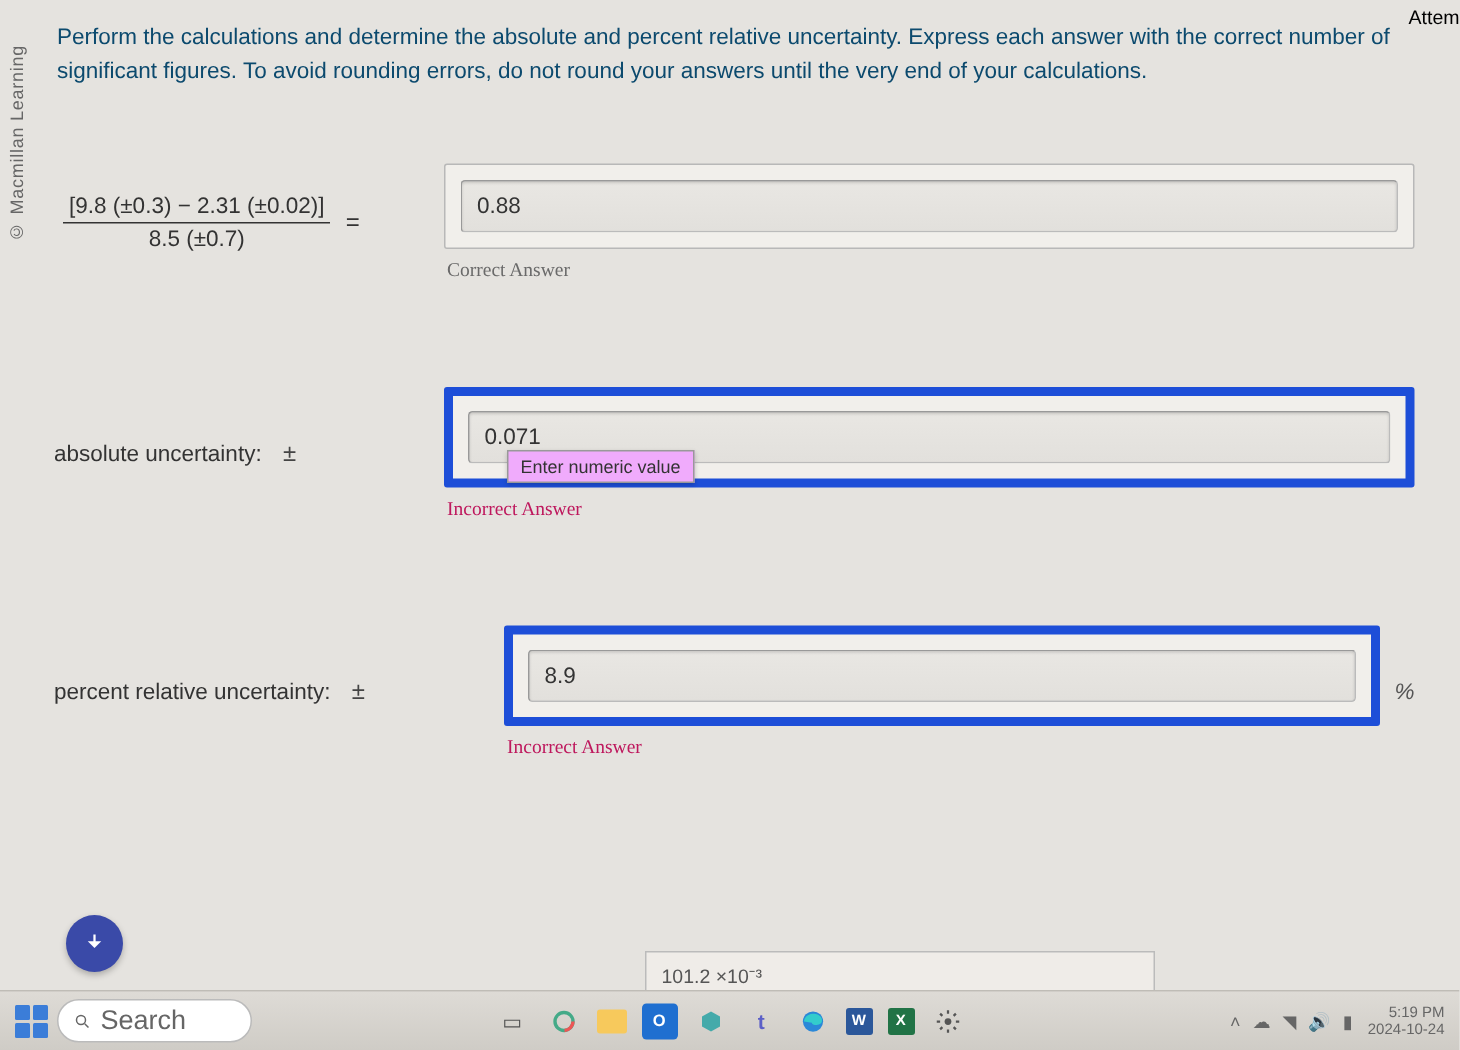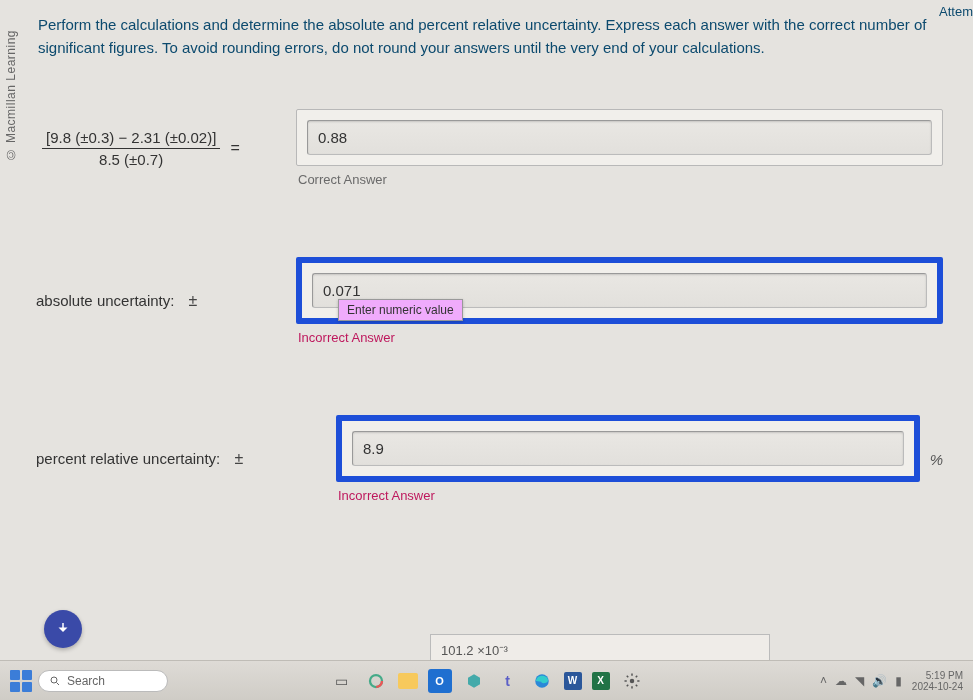--- a/index.html
+++ b/index.html
@@ -23,21 +23,21 @@
     writing-mode: vertical-rl;
     transform: rotate(180deg);
     font-size: 12px;
     color: #666;
     letter-spacing: 0.5px;
   }
   .attem {
     position: absolute;
     right: 0;
     top: 4px;
-    color: #0c4a6e;
+    color: #000000;
     font-size: 13px;
     font-weight: 500;
     text-align: center;
   }
   .instructions {
     font-size: 15px;
     color: #0c4a6e;
     line-height: 1.5;
     margin: 6px 0 50px 0;
     padding-left: 2px;
@@ -98,20 +98,21 @@
     padding: 8px 10px;
     font-size: 15px;
     color: #333;
     outline: none;
     box-shadow: inset 0 1px 2px rgba(0,0,0,0.15);
   }
   .feedback {
     font-size: 13px;
     margin-top: 6px;
     padding-left: 2px;
+    font-family: Liberation Serif, serif;
   }
   .feedback.correct { color: #6a6a6a; }
   .feedback.incorrect { color: #be185d; }
 
   .tooltip {
     position: absolute;
     top: 42px;
     left: 42px;
     background: #f0abfc;
     border: 1px solid #999;
@@ -178,21 +179,21 @@
     display:grid; grid-template-columns:1fr 1fr; grid-template-rows:1fr 1fr; gap:2px;
   }
   .start-icon span { background:#3b7dd8; border-radius:1px; }
   .search-pill {
     display:flex; align-items:center;
     background:#fff;
     border:1px solid #bbb;
     border-radius:16px;
     padding:3px 10px;
     gap:6px;
-    font-size:12px;
+    font-size:18px;
     color:#666;
     width:130px;
   }
   .search-pill svg { width:12px; height:12px; fill:#666; }
   .tb-center {
     position:absolute;
     left:50%; transform:translateX(-50%);
     display:flex; align-items:center; gap:10px;
   }
   .tb-center .ticon {

